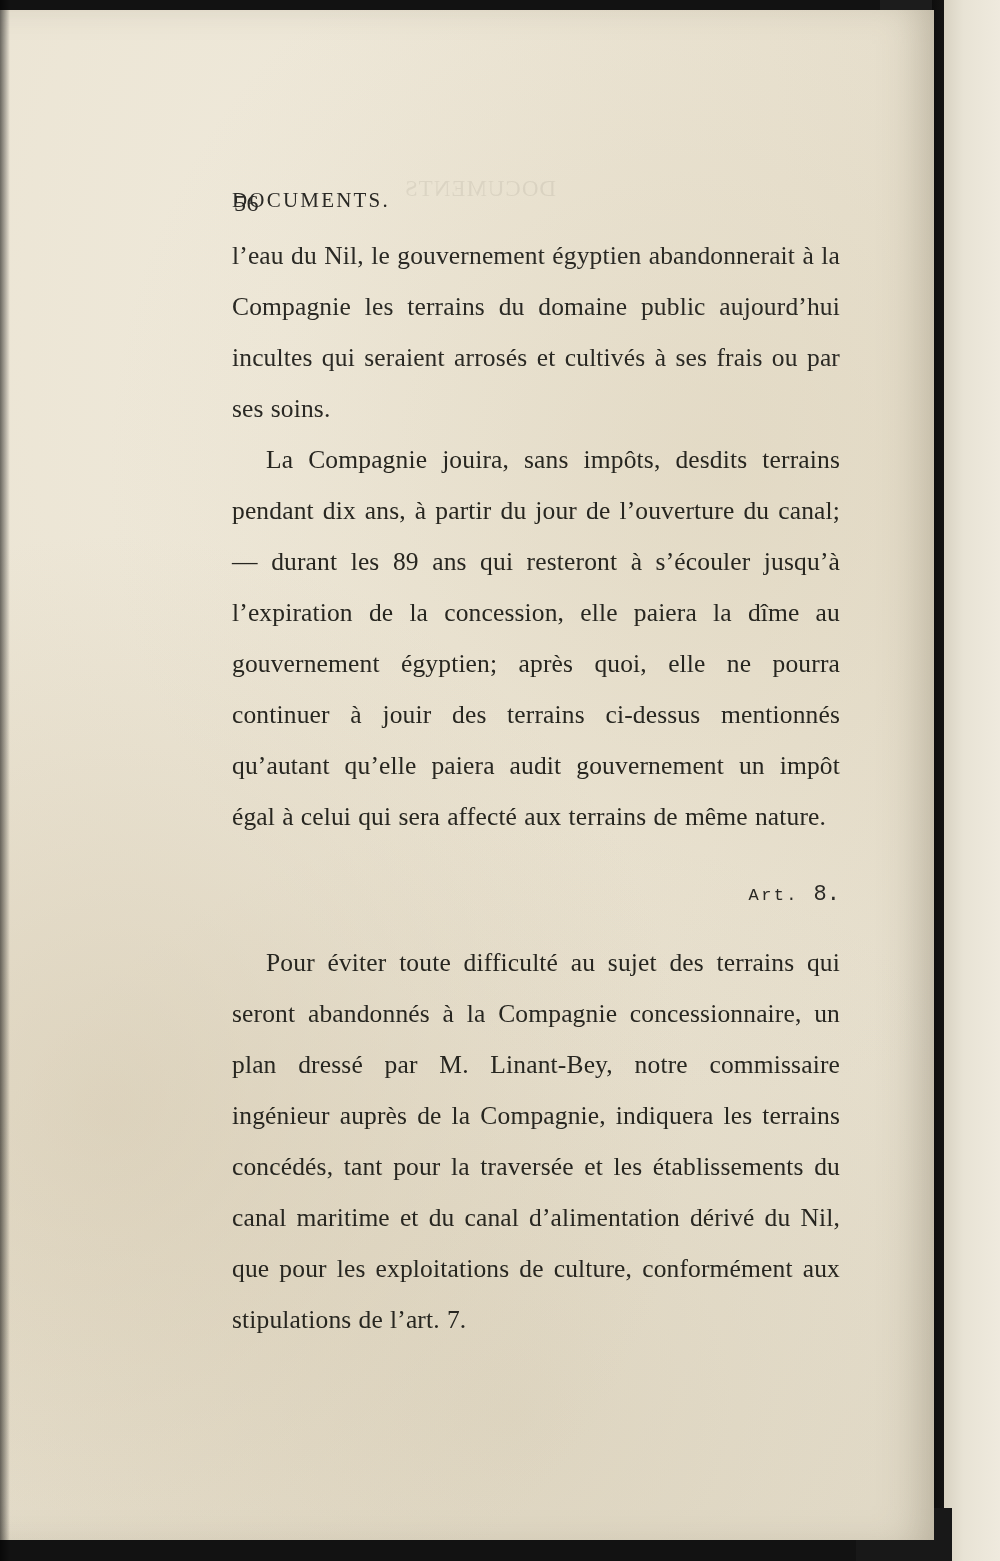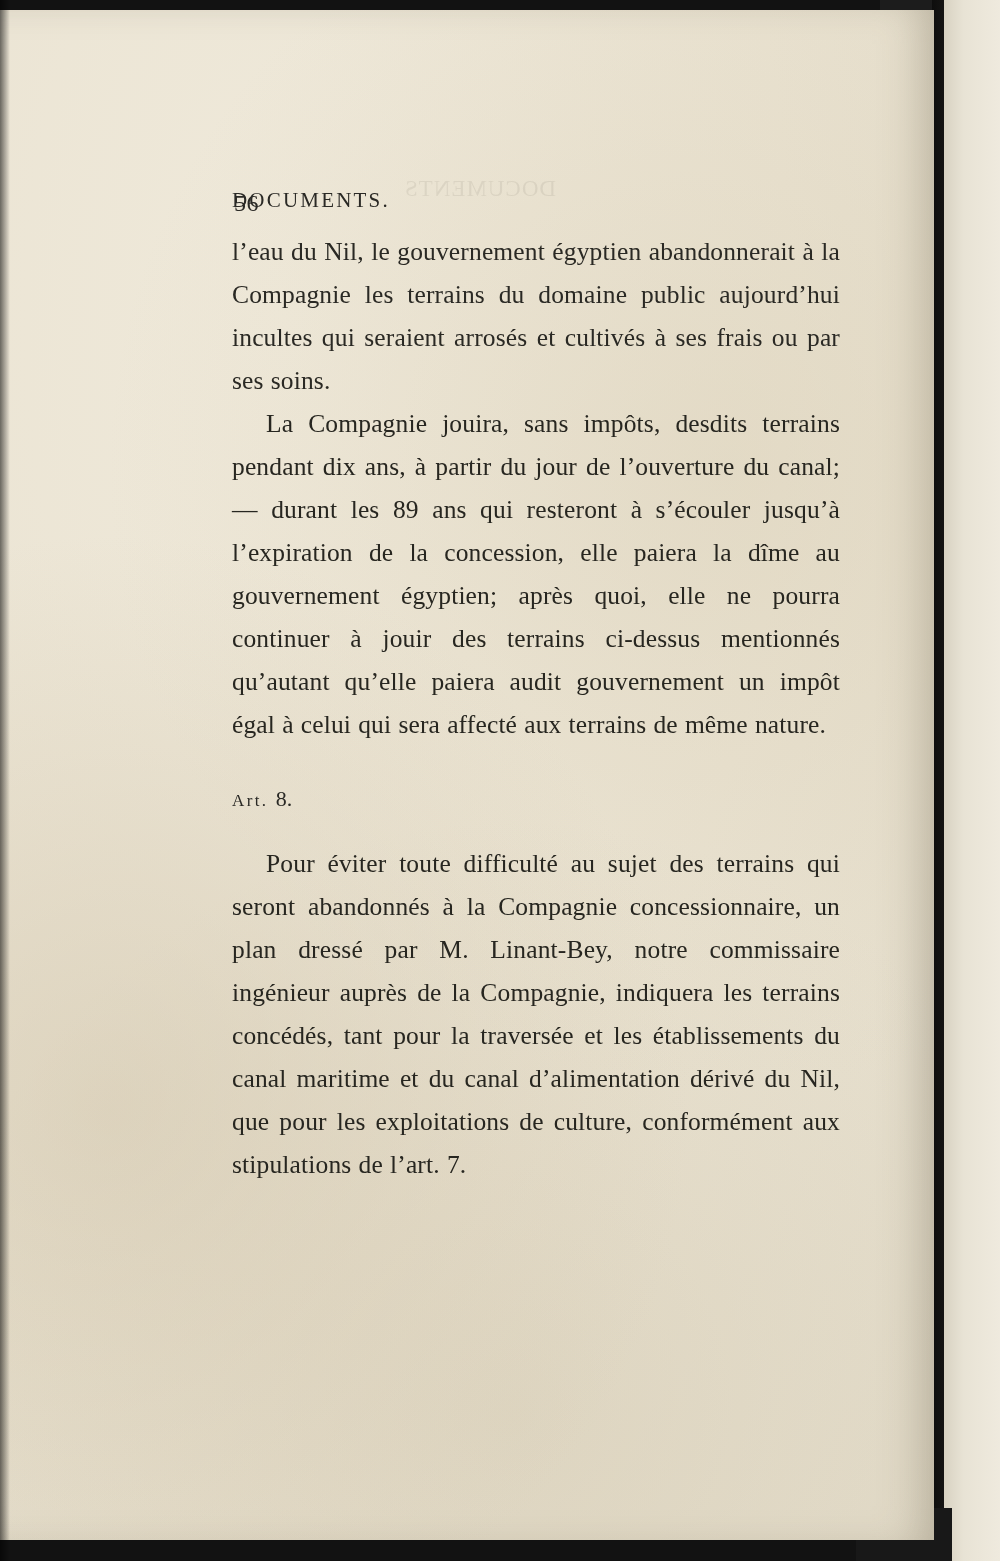--- a/index.html
+++ b/index.html
@@ -122,37 +122,38 @@
     top: 2px;
     text-align: left;
     font-size: 21px;
     letter-spacing: 2.2px;
     color: #2a2925;
   }
 
   p.body {
     margin: 0 0 0 0;
     font-size: 25.5px;
-    line-height: 43px;
+    line-height: 51px;
     color: #272621;
     text-align: justify;
     text-justify: inter-word;
     letter-spacing: 0.15px;
     word-spacing: 0.6px;
   }
   p.body.indent {
     text-indent: 34px;
   }
 
   .art-heading {
-    text-align: left;
+    text-align: right;
     font-size: 21px;
     letter-spacing: 2px;
     color: #2a2925;
     margin: 40px 0 30px 0;
+    font-family: Liberation Mono, monospace;
   }
   .art-heading .small-caps {
     font-size: 17px;
     letter-spacing: 2.4px;
   }
   .art-heading .num {
     font-size: 22px;
     letter-spacing: 0;
   }
 

